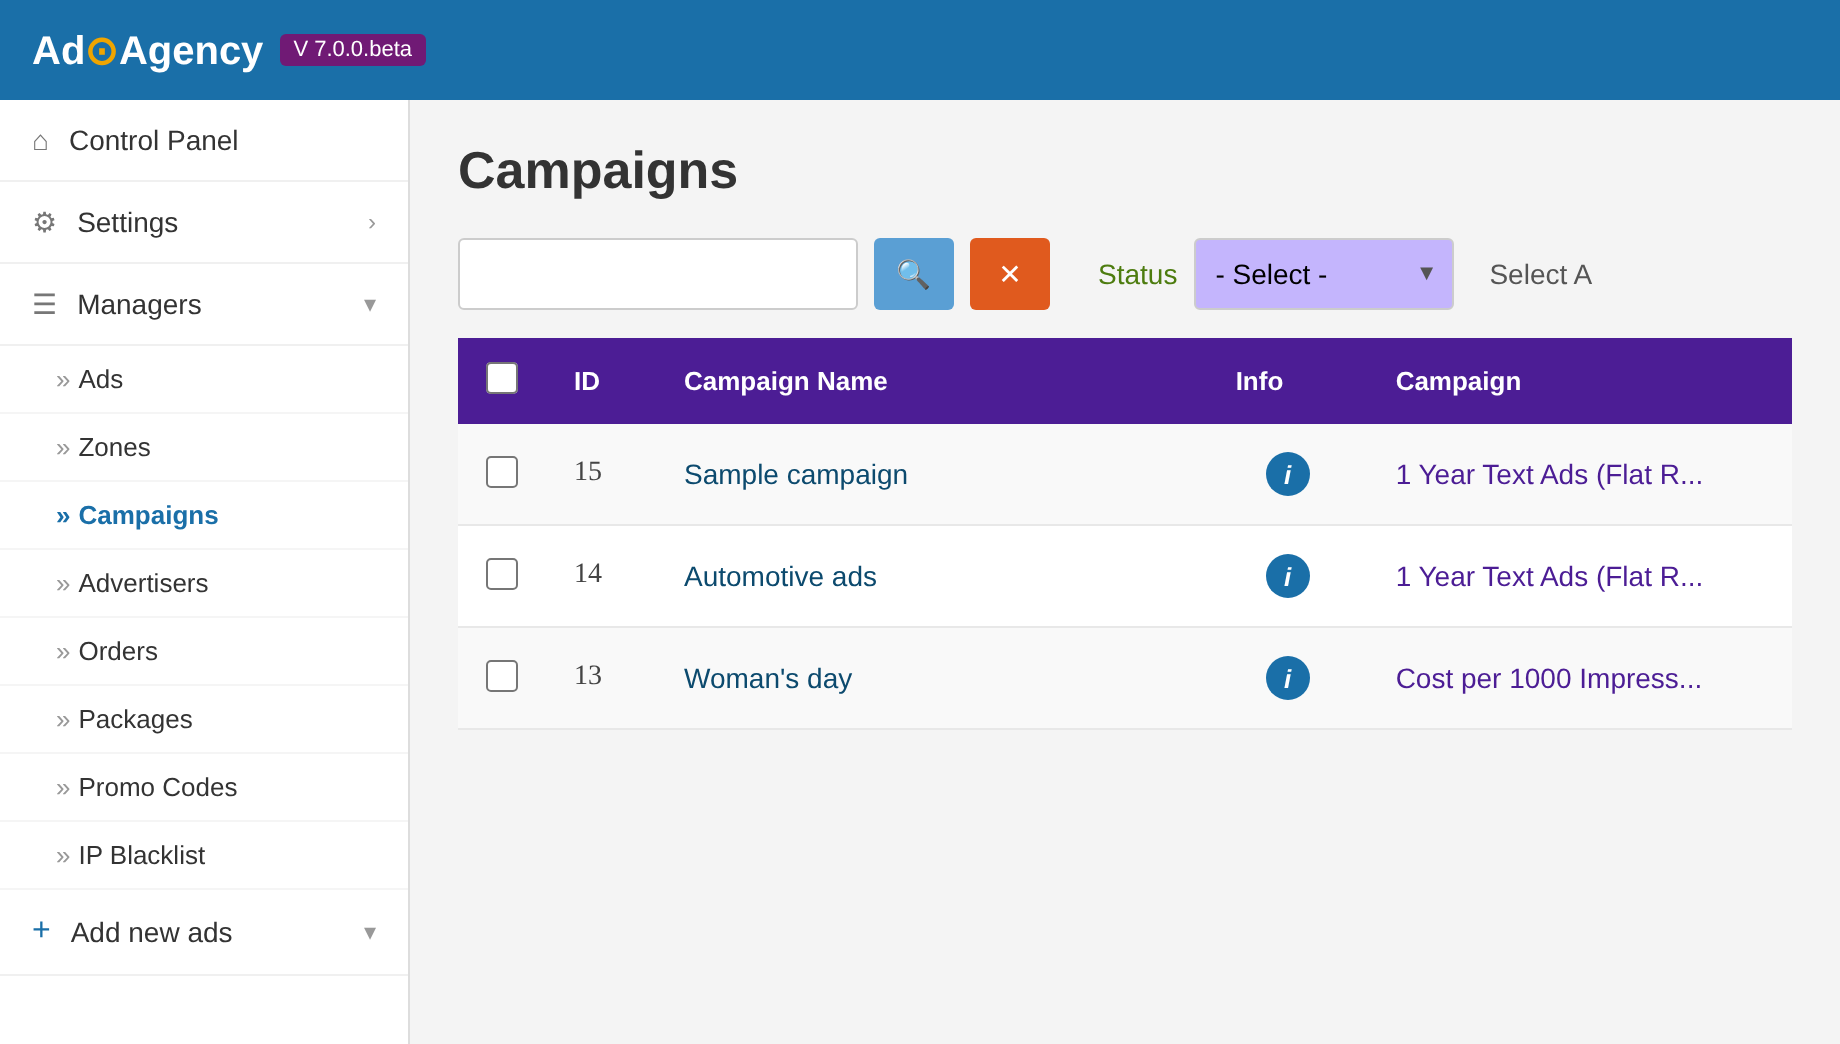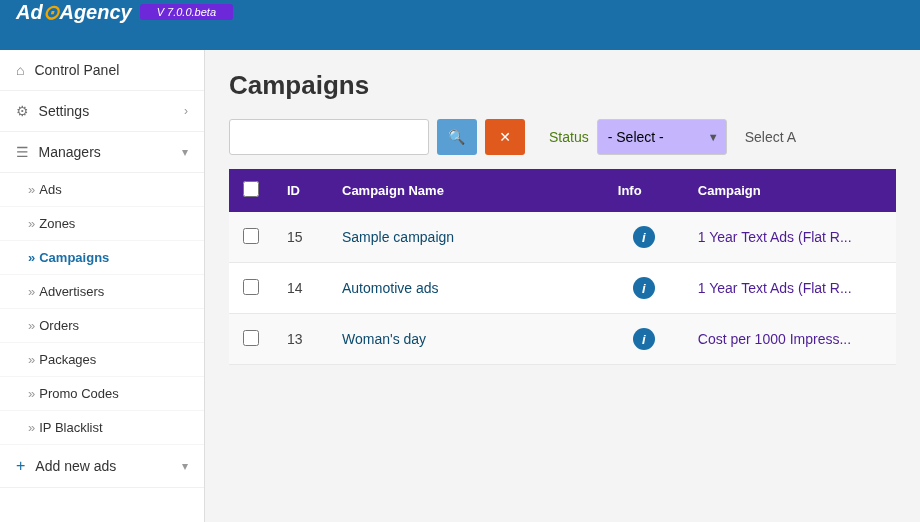--- a/index.html
+++ b/index.html
@@ -3,41 +3,40 @@
   <meta charset="utf-8">
   <style>
     * { box-sizing: border-box; margin: 0; padding: 0; }
     body { font-family: Arial, sans-serif; font-size: 14px; background: #f4f4f4; display: flex; flex-direction: column; height: 522px; width: 920px; overflow: hidden; }
 
     
     .header {
       background: #1a6fa8;
       height: 50px;
       display: flex;
-      align-items: flex-start;
+      align-items: center;
       padding: 0 16px;
       flex-shrink: 0;
-      font-style: italic;
     }
     .logo-area {
       display: flex;
       align-items: center;
       gap: 8px;
     }
     .logo-text {
       color: white;
       font-size: 20px;
       font-weight: bold;
     }
     .logo-text span { color: #f0a500; }
     .version-badge {
-      background: #6d28d9;
+      background: #701a75;
       color: white;
       font-size: 11px;
-      padding: 2px 17px;
+      padding: 2px 7px;
       border-radius: 3px;
     }
 
     
     .main-layout {
       display: flex;
       flex: 1;
       overflow: hidden;
     }
 
@@ -204,21 +203,21 @@
     tbody tr:nth-child(odd) { background: #f9f9f9; }
     tbody tr:nth-child(even) { background: #ffffff; }
 
     tbody td {
       padding: 14px 14px;
       font-size: 14px;
       color: #333;
       vertical-align: middle;
     }
     tbody td.checkbox-col { text-align: center; }
-    tbody td.id-col { font-weight: 500; color: #444; }
+    tbody td.id-col { font-weight: 500; color: #444; font-family: Liberation Serif, serif; }
     tbody td.name-col a {
       color: #0c4a6e;
       text-decoration: none;
     }
     tbody td.info-col { text-align: center; }
     .info-icon {
       display: inline-flex;
       align-items: center;
       justify-content: center;
       width: 22px;

